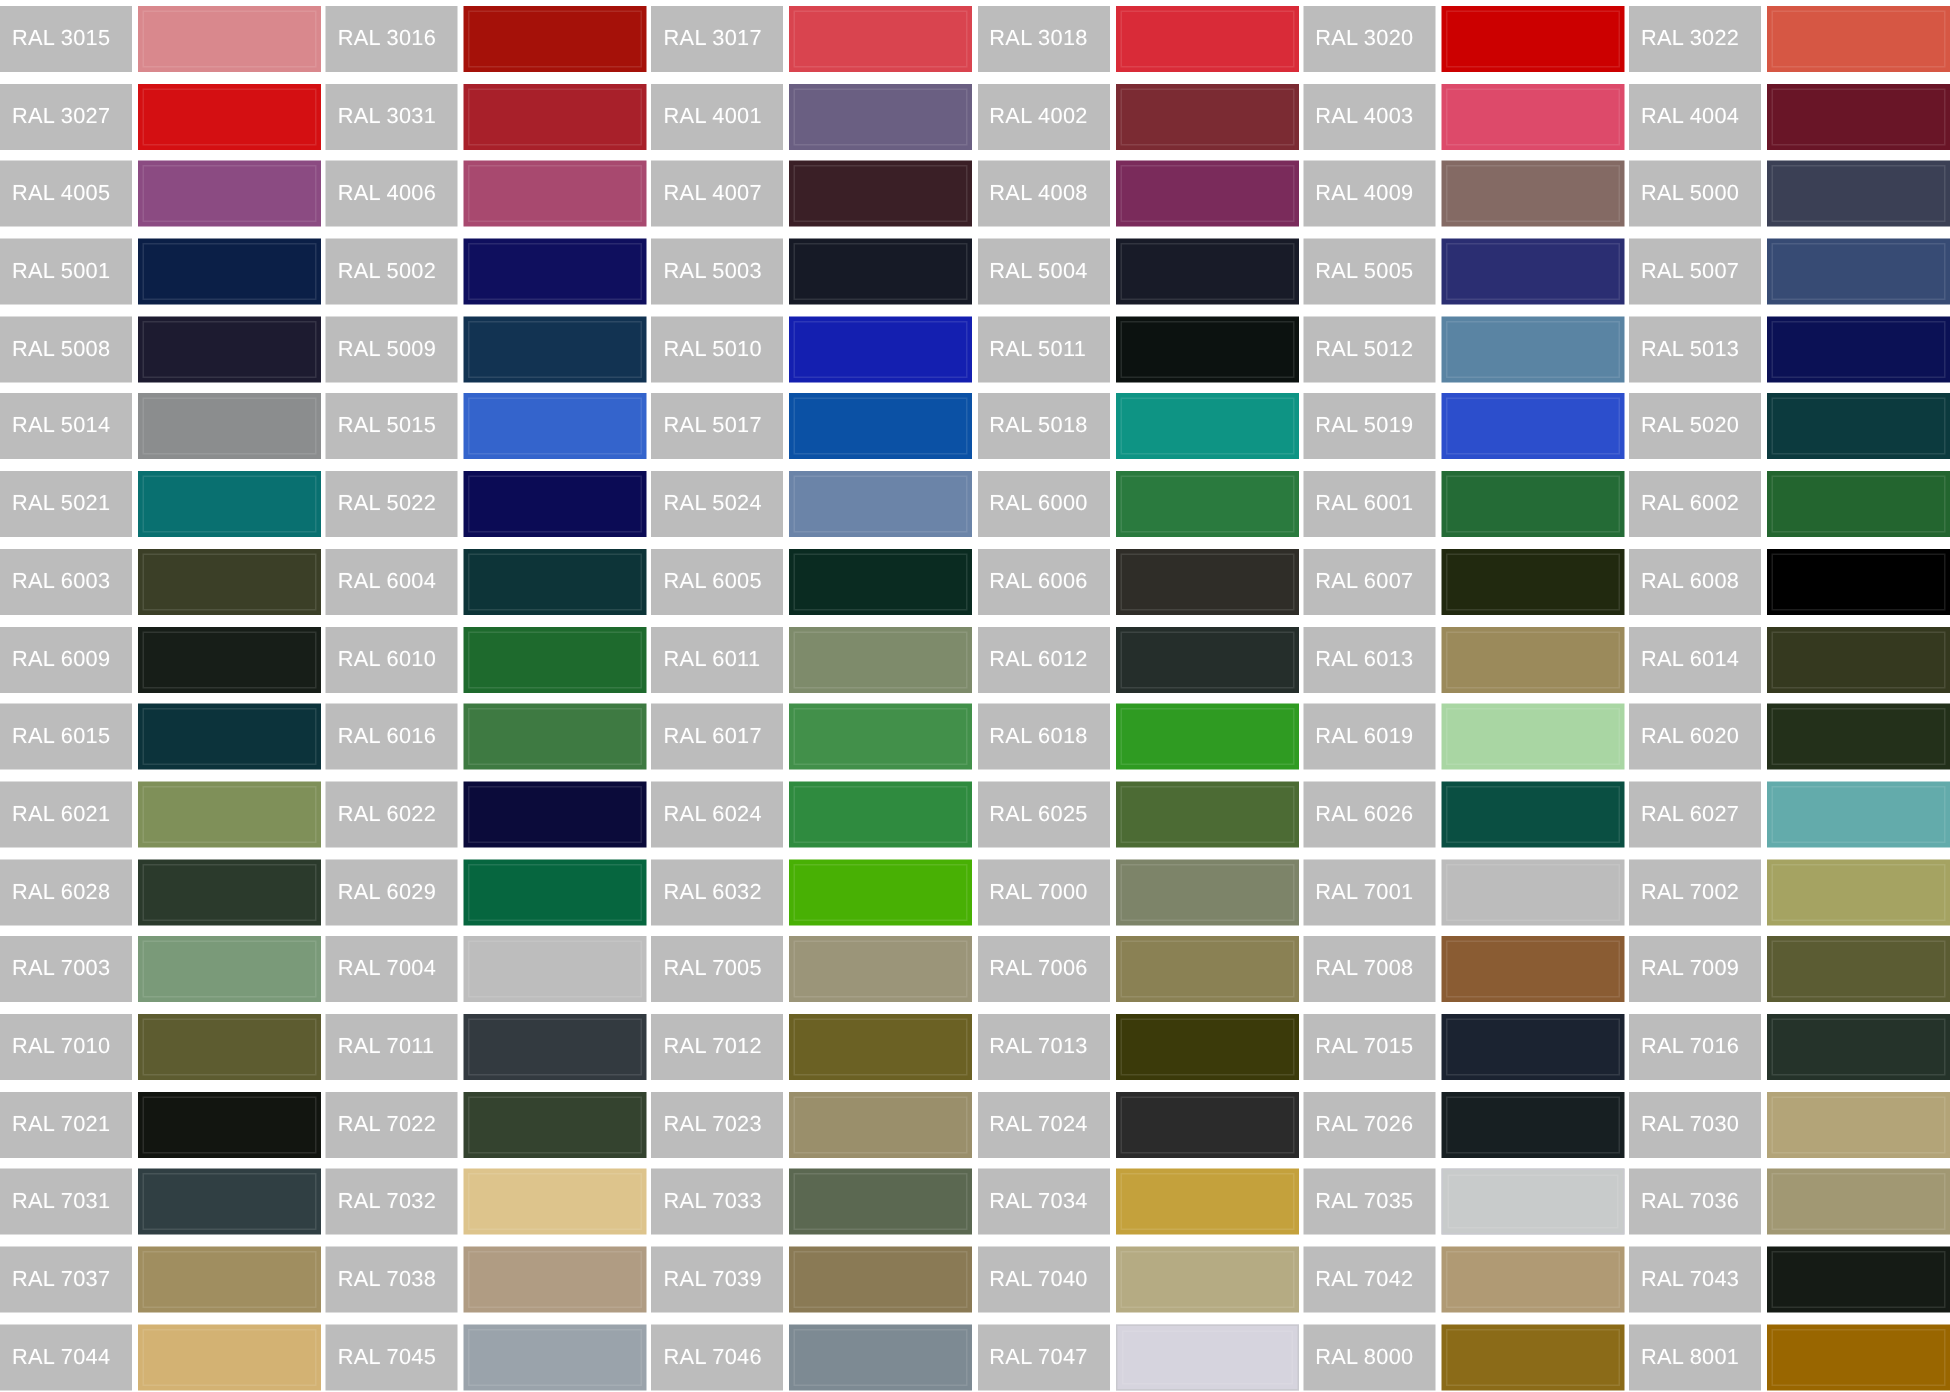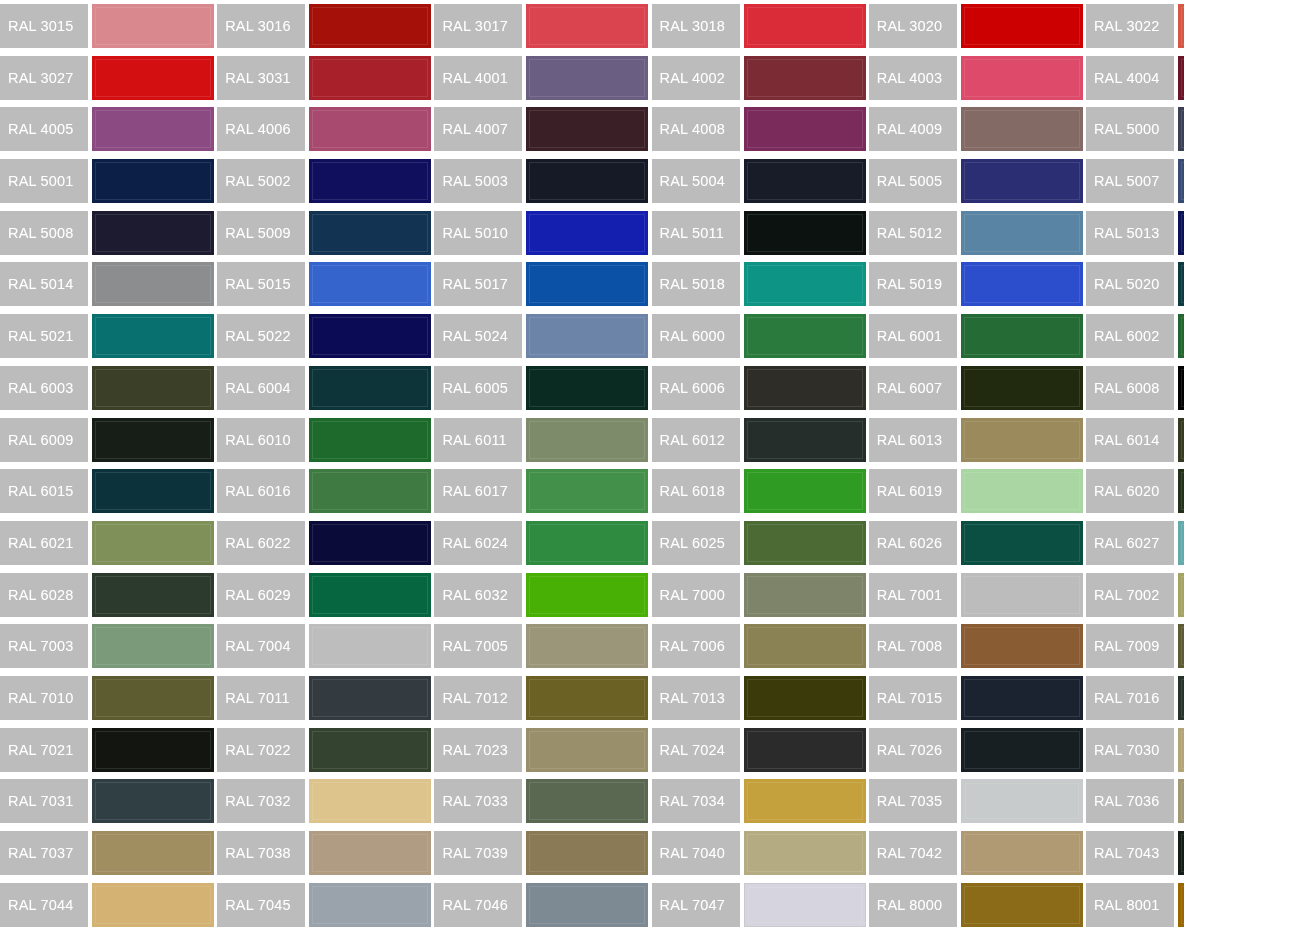--- a/index.html
+++ b/index.html
@@ -10,21 +10,21 @@
   }
   body {
     width: 1300px;
     height: 928px;
     overflow: hidden;
     font-family: "Liberation Sans", sans-serif;
   }
 
   #ral-grid {
     position: relative;
-    width: 1184px;
+    width: 1300px;
     height: 928px;
     background: #ffffff;
     overflow: hidden;
   }
 
   .ral-row {
     position: relative;
     height: 51.7px;
     width: 1520px;
     white-space: nowrap;

